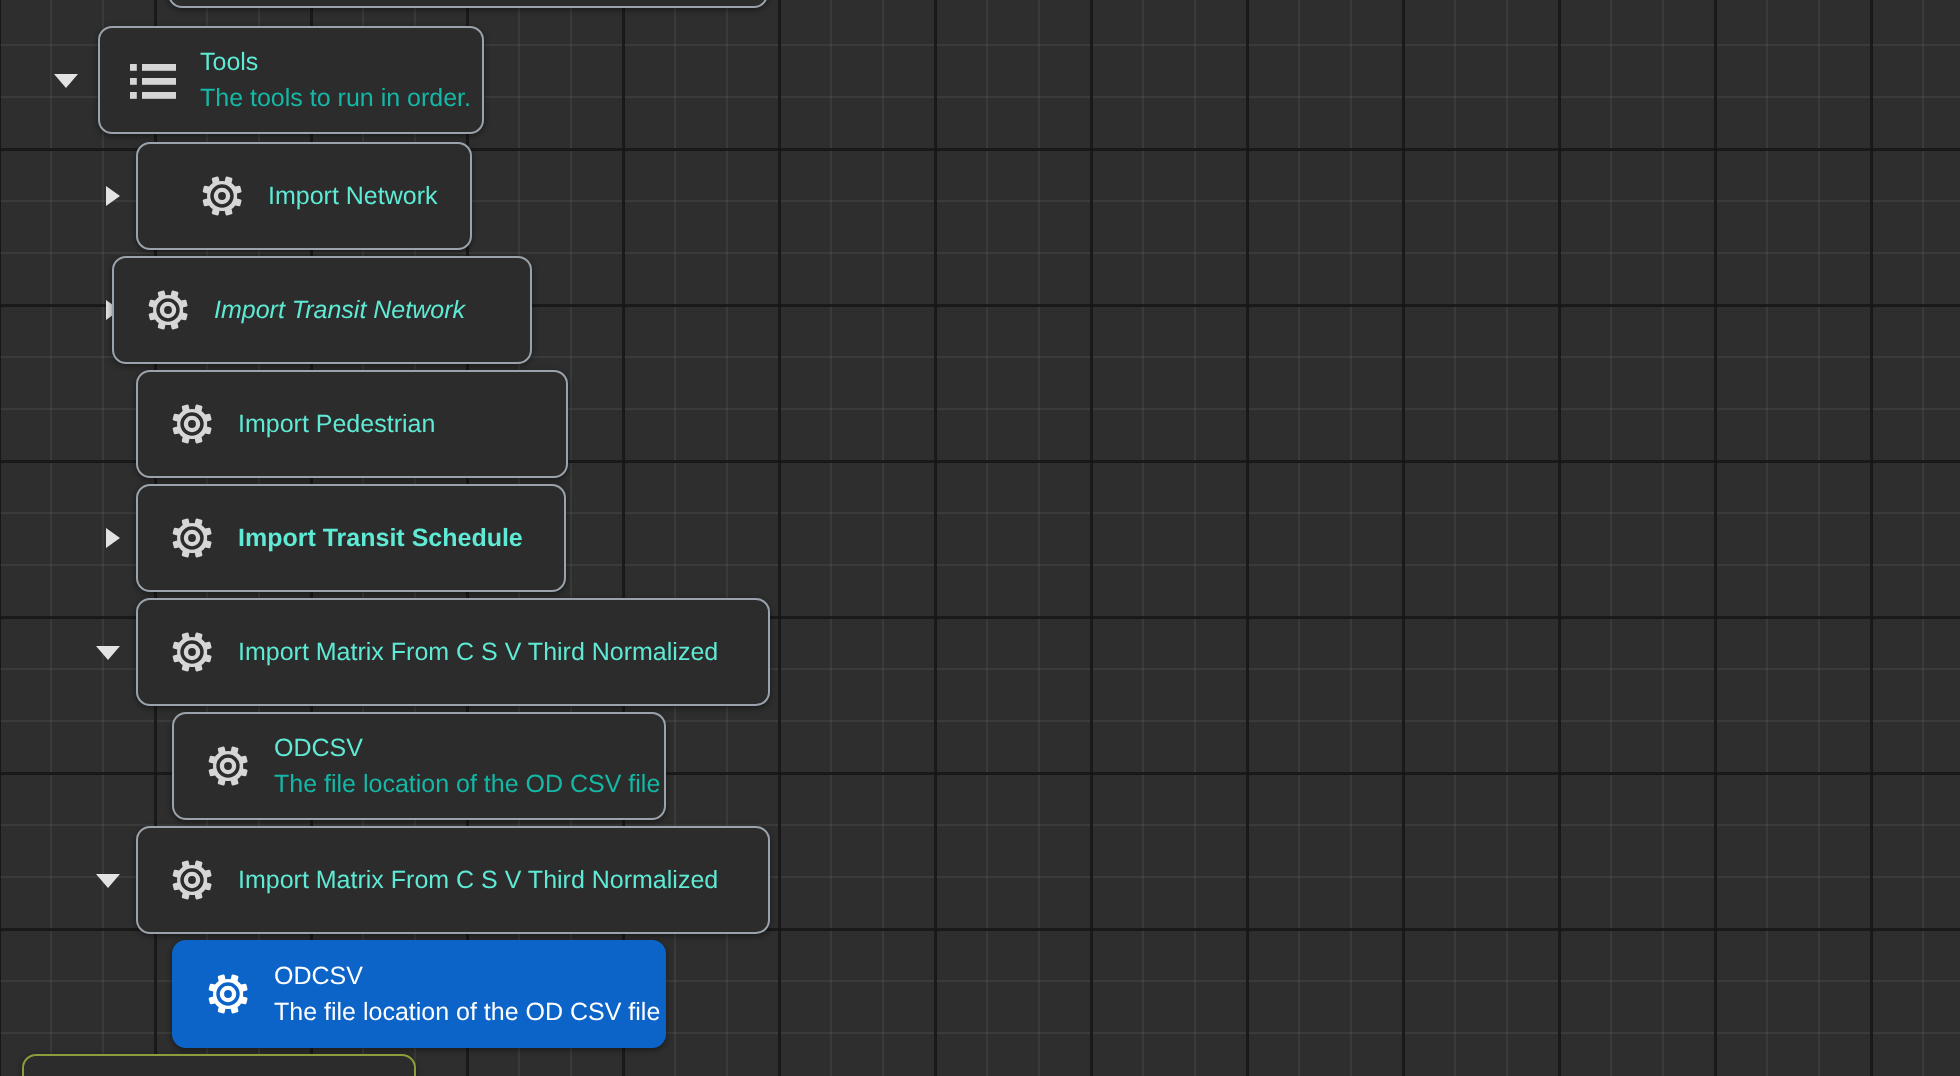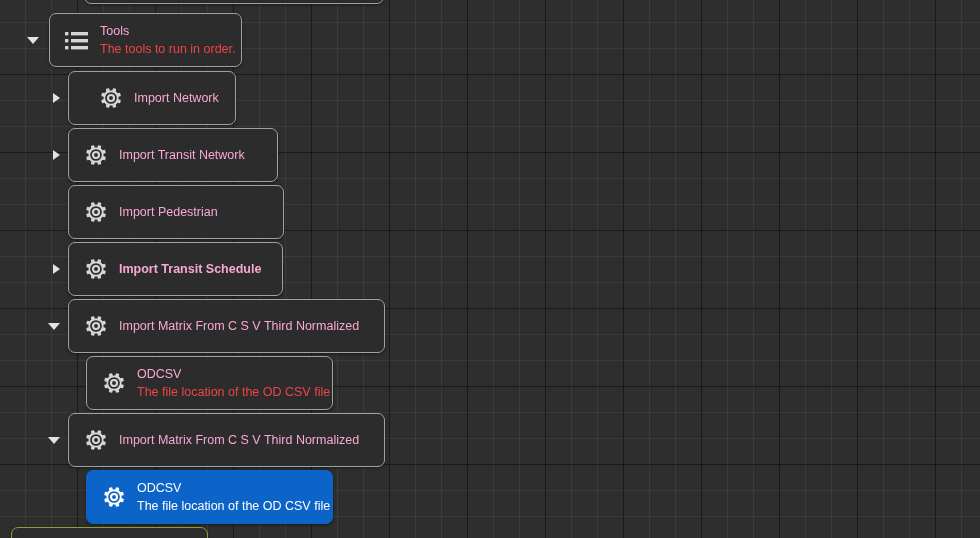--- a/index.html
+++ b/index.html
@@ -70,26 +70,26 @@
   .node-icon svg { display: block; }
 
   .node-text {
     display: flex;
     flex-direction: column;
     justify-content: center;
     min-width: 0;
     line-height: 1.30;
   }
   .node-title {
-    color: #f9a8d4;
+    color: #5eead4;
     font-size: 12.5px;
     white-space: nowrap;
   }
   .node-desc {
-    color: #ef4444;
+    color: #14b8a6;
     font-size: 12.5px;
     white-space: nowrap;
     margin-top: 2px;
   }
   .node.selected .node-title,
   .node.selected .node-desc { color: #ffffff; }
 
   
   .expander {
     position: absolute;
@@ -148,21 +148,21 @@
           <path fill="#d6d6d6" d="M20.6 13.6l-1.7-.4a7 7 0 0 0 0-2.4l1.7-.4a.6.6 0 0 0 .4-.7l-.5-2a.6.6 0 0 0-.7-.45l-1.7.4a7 7 0 0 0-1.7-1.7l.4-1.7a.6.6 0 0 0-.45-.7l-2-.5a.6.6 0 0 0-.7.4l-.4 1.7a7 7 0 0 0-2.4 0l-.4-1.7a.6.6 0 0 0-.7-.4l-2 .5a.6.6 0 0 0-.45.7l.4 1.7a7 7 0 0 0-1.7 1.7l-1.7-.4a.6.6 0 0 0-.7.45l-.5 2a.6.6 0 0 0 .4.7l1.7.4a7 7 0 0 0 0 2.4l-1.7.4a.6.6 0 0 0-.4.7l.5 2a.6.6 0 0 0 .7.45l1.7-.4a7 7 0 0 0 1.7 1.7l-.4 1.7a.6.6 0 0 0 .45.7l2 .5a.6.6 0 0 0 .7-.4l.4-1.7a7 7 0 0 0 2.4 0l.4 1.7a.6.6 0 0 0 .7.4l2-.5a.6.6 0 0 0 .45-.7l-.4-1.7a7 7 0 0 0 1.7-1.7l1.7.4a.6.6 0 0 0 .7-.45l.5-2a.6.6 0 0 0-.4-.7zM12 17.4a5.4 5.4 0 1 1 0-10.8 5.4 5.4 0 0 1 0 10.8z"></path>
         </svg>
       </span>
       <div class="node-text">
         <div class="node-title">Import Network</div>
       </div>
     </div>
     <div class="expander" style="left: 49px; top: 148px;">
       <span class="tri right"></span>
     </div>
-    <div class="node" style="left: 68px; top: 128px; width: 210px; height: 54px;">
+    <div class="node" style="left: 56px; top: 128px; width: 210px; height: 54px; font-style: italic;">
       <span class="node-icon">
         <svg width="26" height="26" viewBox="0 0 24 24">
           <path fill="#d6d6d6" d="M12 8.2a3.8 3.8 0 1 0 0 7.6 3.8 3.8 0 0 0 0-7.6zm0 5.6a1.8 1.8 0 1 1 0-3.6 1.8 1.8 0 0 1 0 3.6z"></path>
           <path fill="#d6d6d6" d="M20.6 13.6l-1.7-.4a7 7 0 0 0 0-2.4l1.7-.4a.6.6 0 0 0 .4-.7l-.5-2a.6.6 0 0 0-.7-.45l-1.7.4a7 7 0 0 0-1.7-1.7l.4-1.7a.6.6 0 0 0-.45-.7l-2-.5a.6.6 0 0 0-.7.4l-.4 1.7a7 7 0 0 0-2.4 0l-.4-1.7a.6.6 0 0 0-.7-.4l-2 .5a.6.6 0 0 0-.45.7l.4 1.7a7 7 0 0 0-1.7 1.7l-1.7-.4a.6.6 0 0 0-.7.45l-.5 2a.6.6 0 0 0 .4.7l1.7.4a7 7 0 0 0 0 2.4l-1.7.4a.6.6 0 0 0-.4.7l.5 2a.6.6 0 0 0 .7.45l1.7-.4a7 7 0 0 0 1.7 1.7l-.4 1.7a.6.6 0 0 0 .45.7l2 .5a.6.6 0 0 0 .7-.4l.4-1.7a7 7 0 0 0 2.4 0l.4 1.7a.6.6 0 0 0 .7.4l2-.5a.6.6 0 0 0 .45-.7l-.4-1.7a7 7 0 0 0 1.7-1.7l1.7.4a.6.6 0 0 0 .7-.45l.5-2a.6.6 0 0 0-.4-.7zM12 17.4a5.4 5.4 0 1 1 0-10.8 5.4 5.4 0 0 1 0 10.8z"></path>
         </svg>
       </span>
       <div class="node-text">
         <div class="node-title">Import Transit Network</div>
       </div>
     </div>

